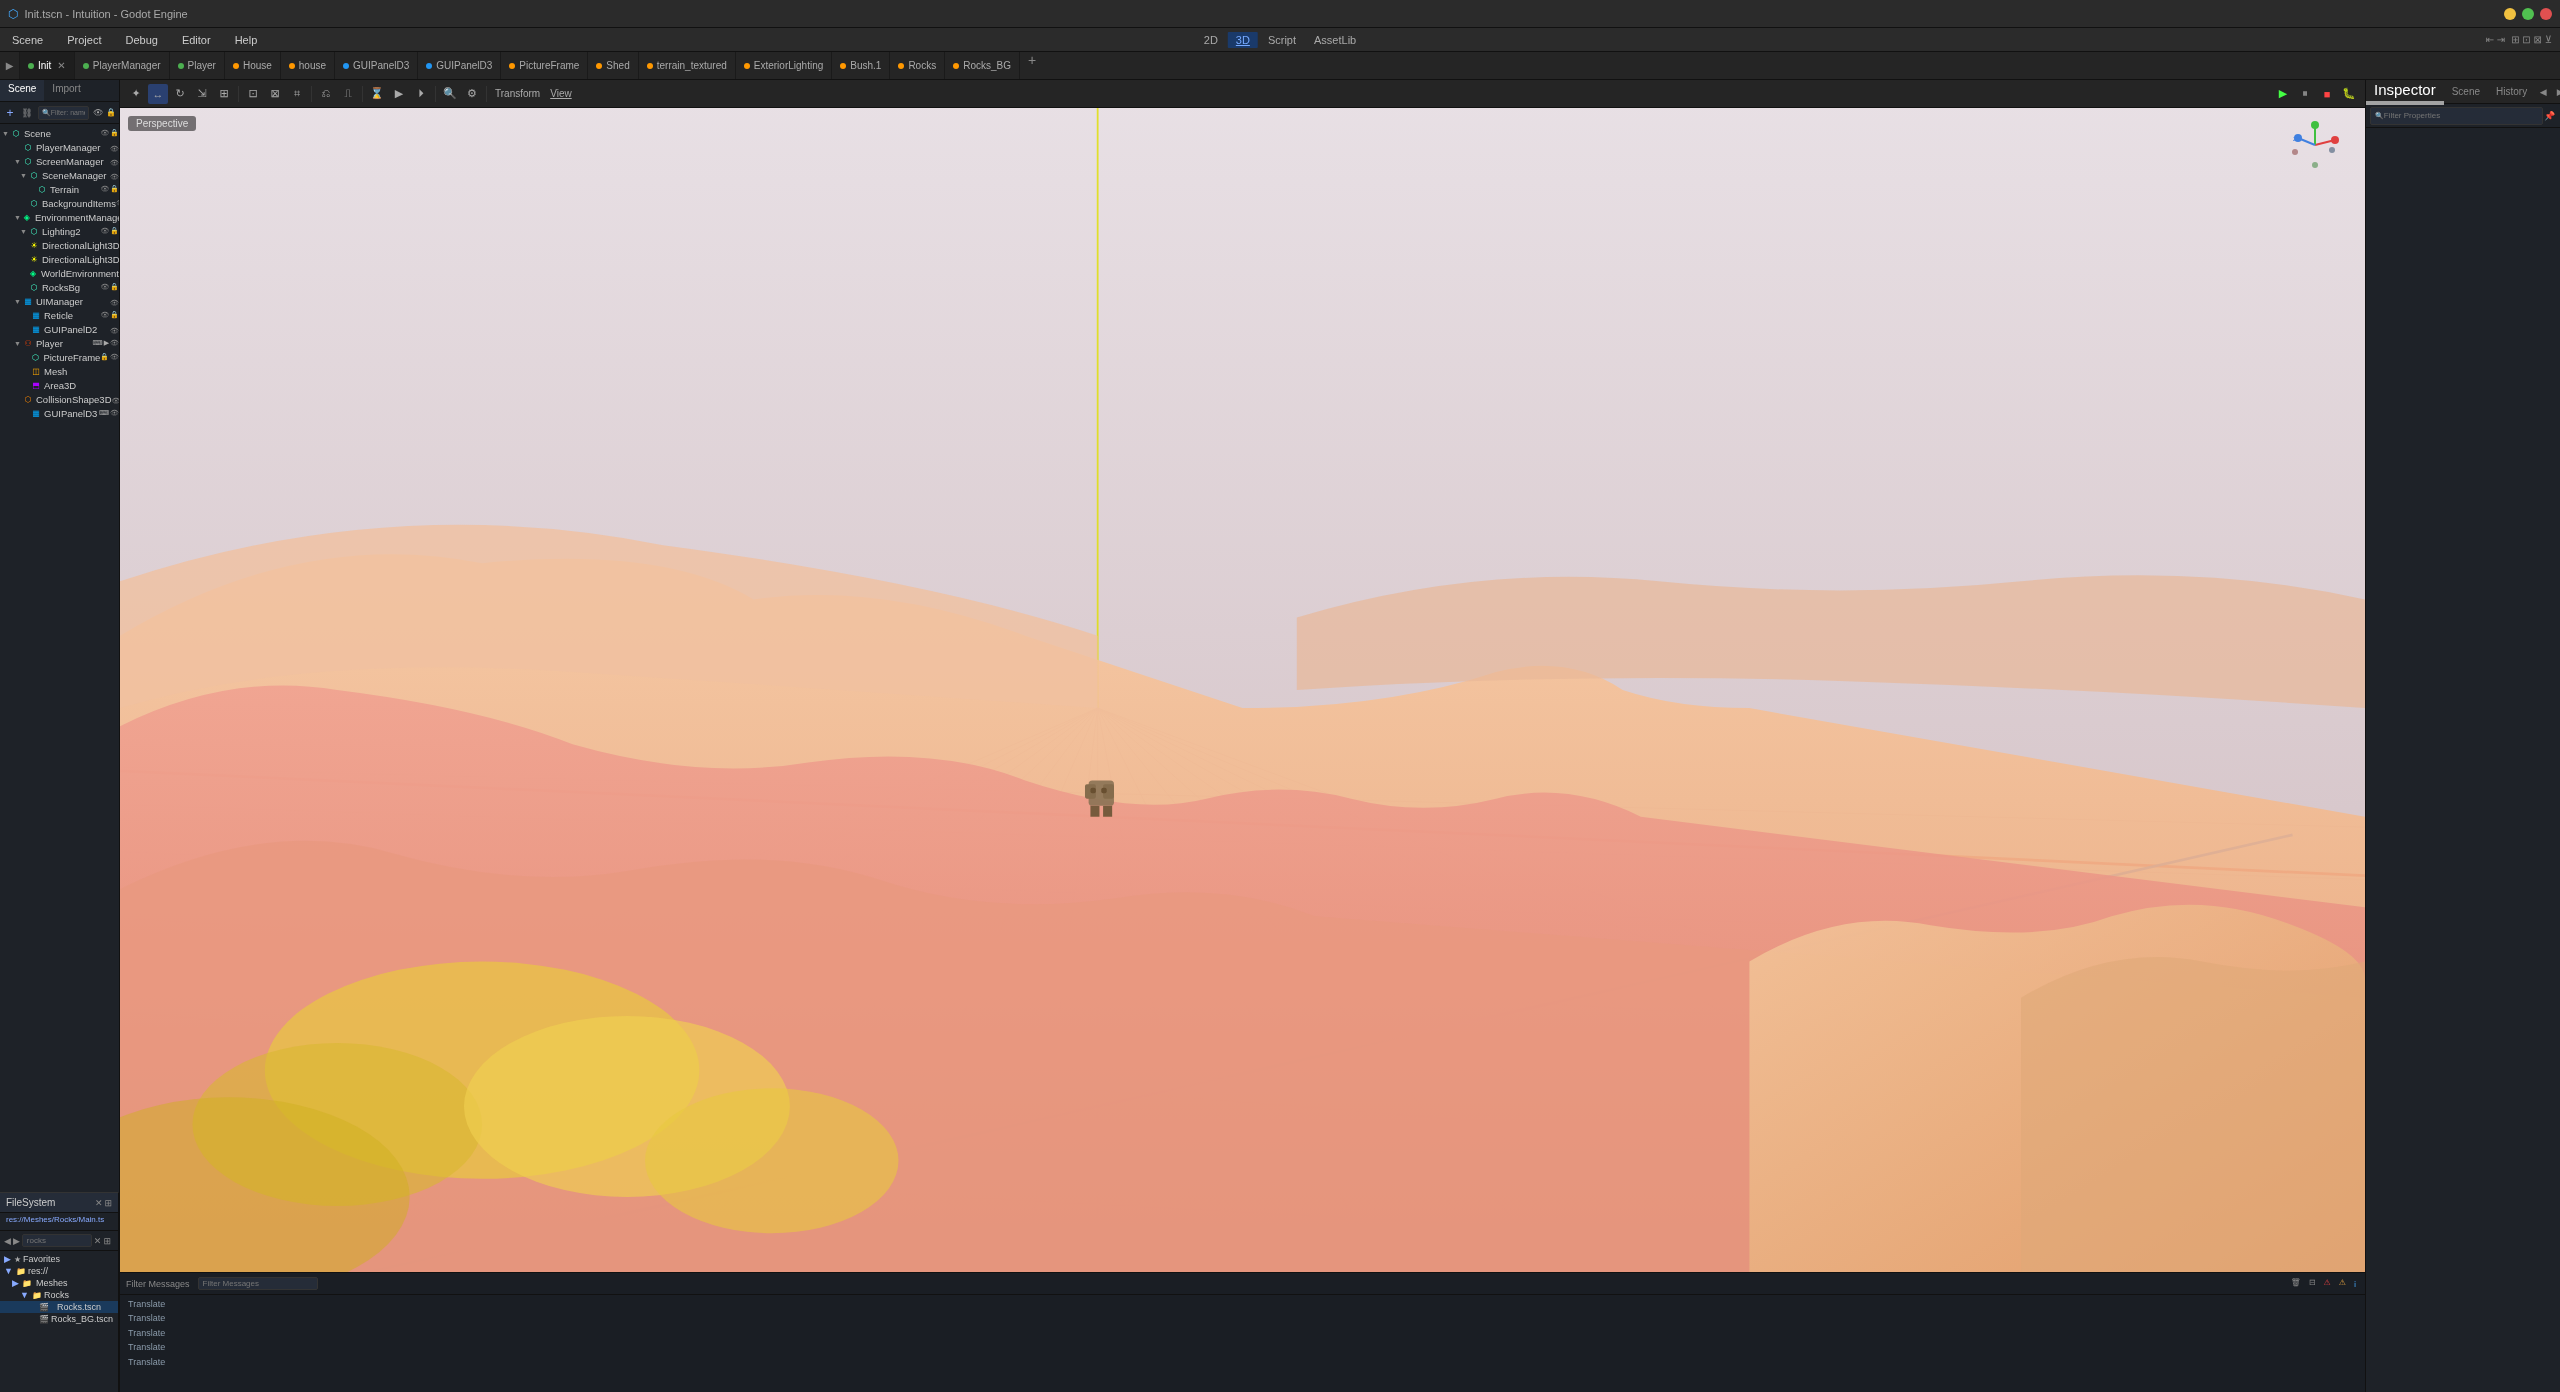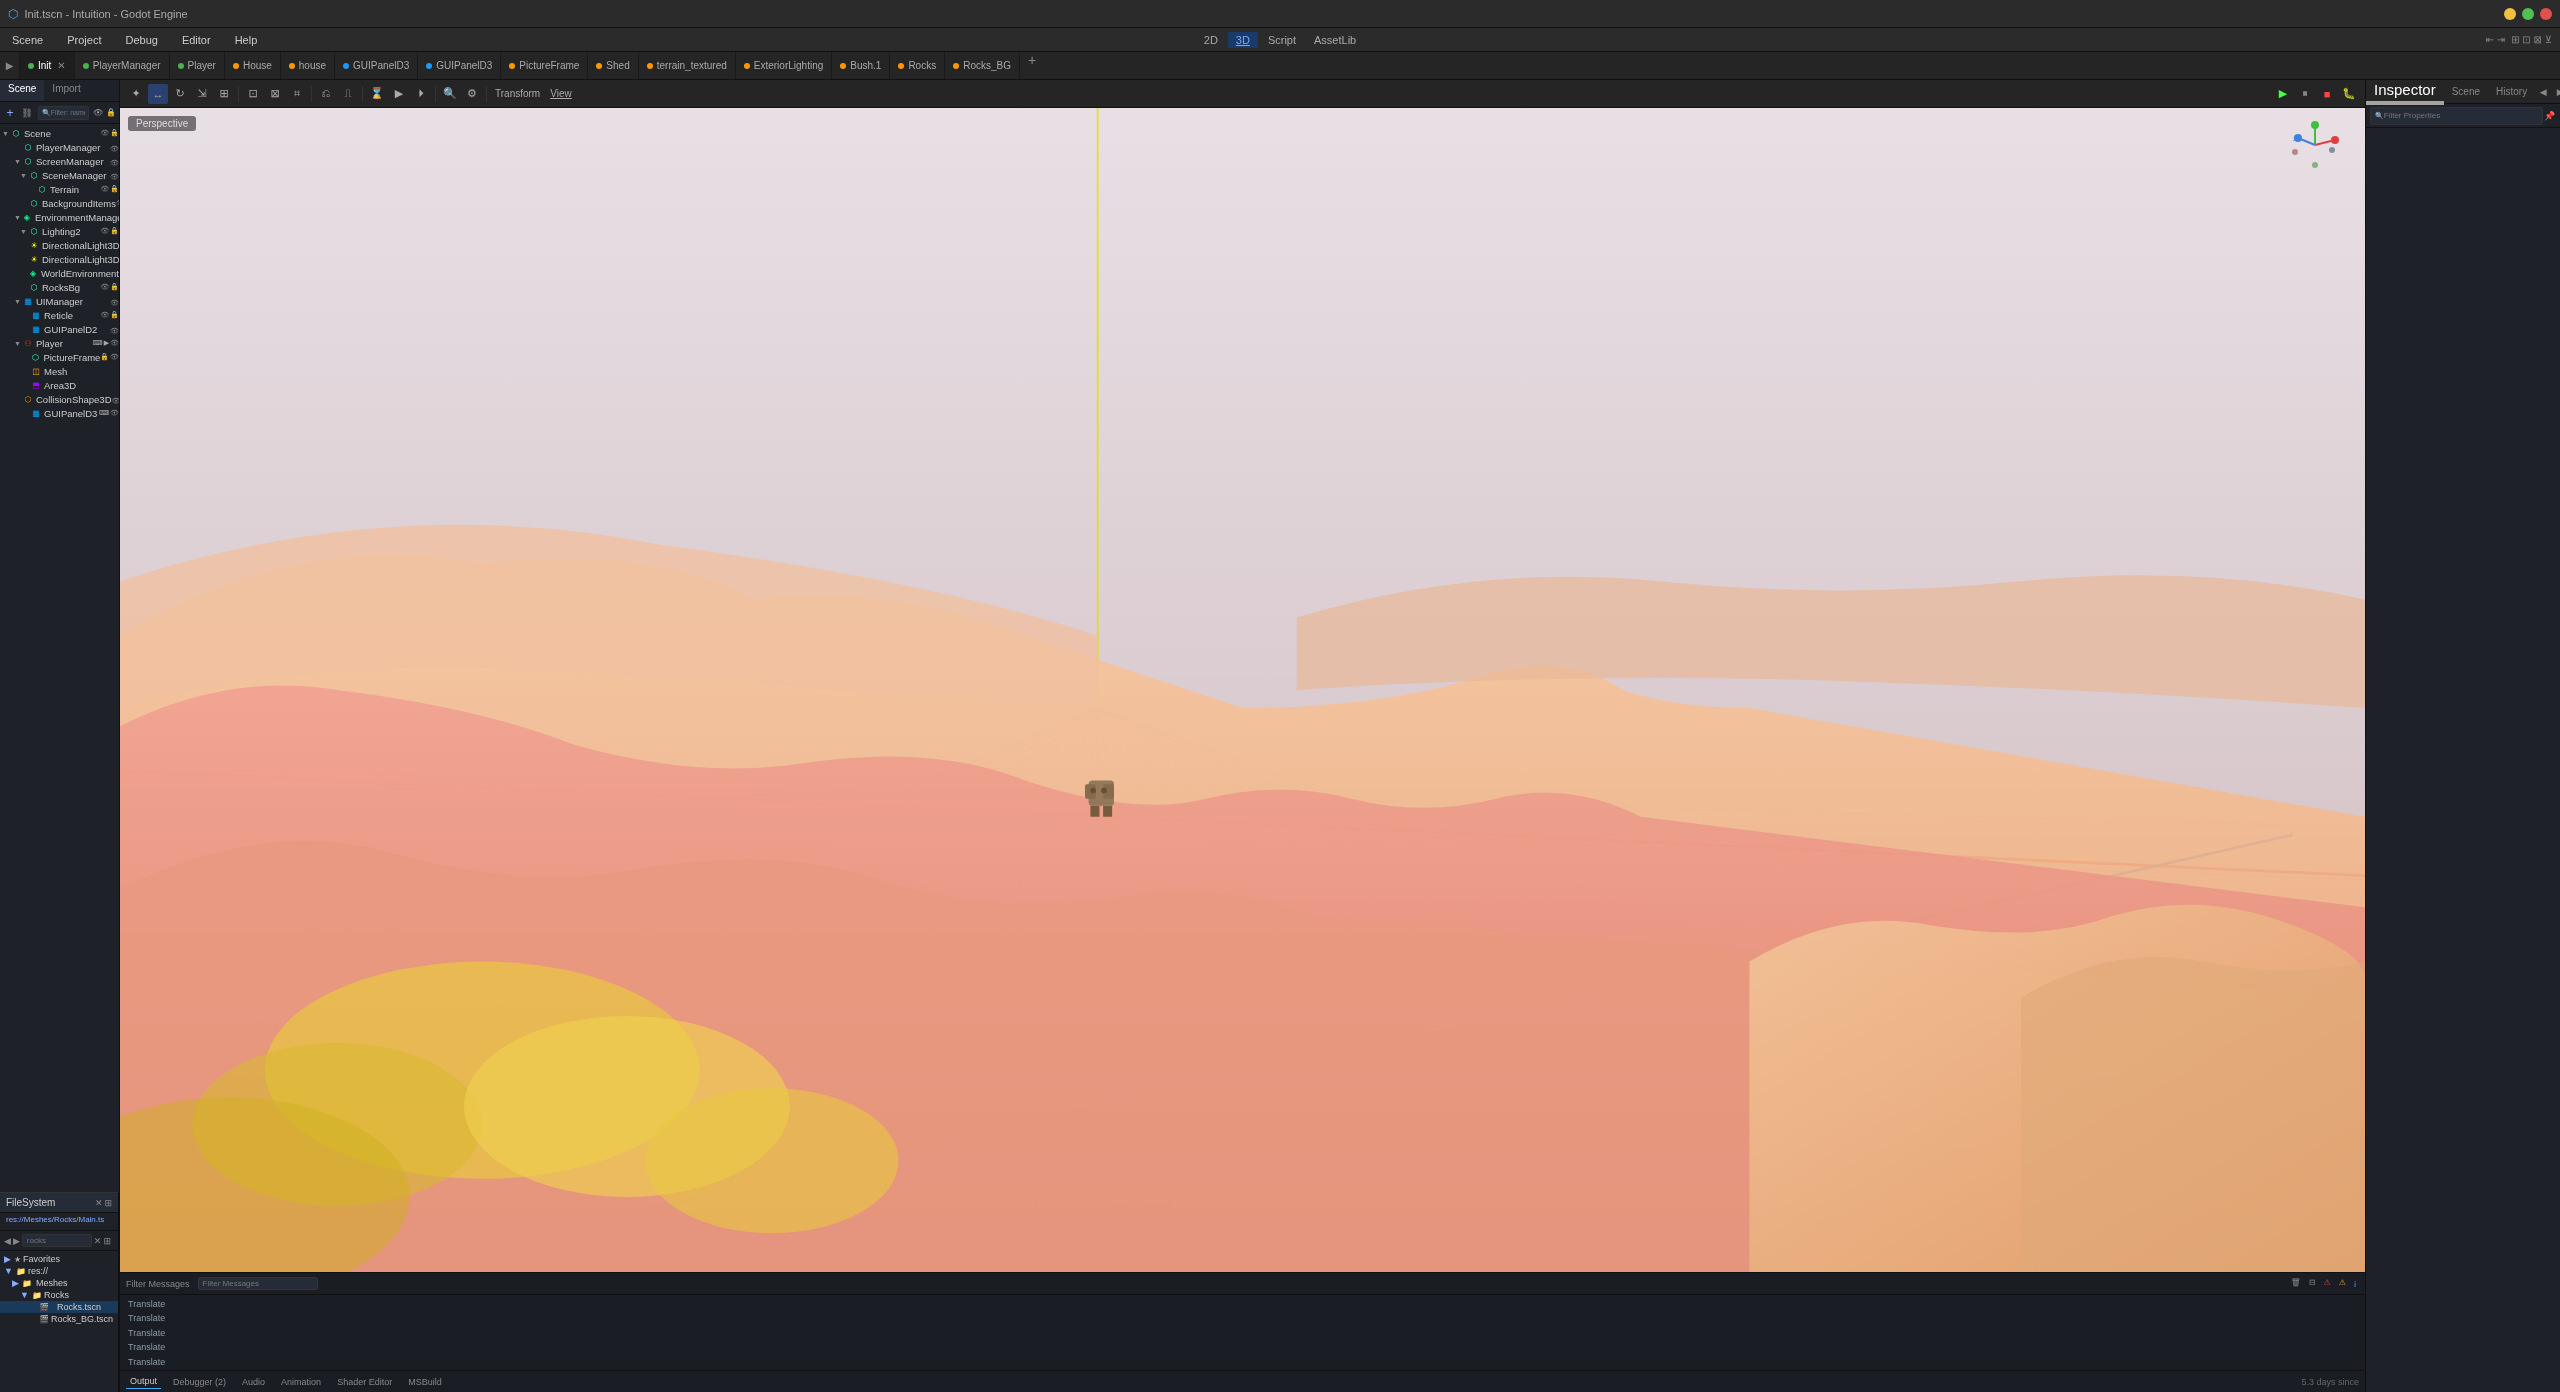--- a/index.html
+++ b/index.html
@@ -940,30 +940,20 @@
 
       <div id="console-content" style="flex:1;padding:2px 8px;overflow-y:auto;font-size:9px;color:#8a9aaa;line-height:1.6;">
         <div>Translate</div>
         <div>Translate</div>
         <div>Translate</div>
         <div>Translate</div>
         <div>Translate</div>
 
       </div>
 
-      <div id="console-tabs" style="height:22px;display:flex;align-items:center;padding:0 6px;gap:8px;border-top:1px solid #111;background:#1a1e24;">
-        <span class="console-tab active" style="font-size:9px;color:#ccc;cursor:pointer;padding:2px 4px;border-bottom:1px solid #4af;">Output</span>
-        <span class="console-tab" style="font-size:9px;color:#888;cursor:pointer;padding:2px 4px;">Debugger (2)</span>
-        <span class="console-tab" style="font-size:9px;color:#888;cursor:pointer;padding:2px 4px;">Audio</span>
-        <span class="console-tab" style="font-size:9px;color:#888;cursor:pointer;padding:2px 4px;">Animation</span>
-        <span class="console-tab" style="font-size:9px;color:#888;cursor:pointer;padding:2px 4px;">Shader Editor</span>
-        <span class="console-tab" style="font-size:9px;color:#888;cursor:pointer;padding:2px 4px;">MSBuild</span>
-
-        <span style="margin-left:auto;font-size:9px;color:#666;">5.3 days since</span>
-      </div>
 
     </div>
 
   </div>
 
   <div id="right-panel" style="width:195px;background:#1e2228;border-left:1px solid #111;display:flex;flex-direction:column;flex-shrink:0;">
 
     <div style="height:24px;display:flex;align-items:center;border-bottom:1px solid #111;background:#252525;">
       <span style="padding:3px 8px;font-size:15px;color:#fff;border-bottom:4px solid #a3a3a3;cursor:pointer;">Inspector</span>
       <span style="padding:3px 8px;font-size:10px;color:#888;cursor:pointer;">Scene</span>

